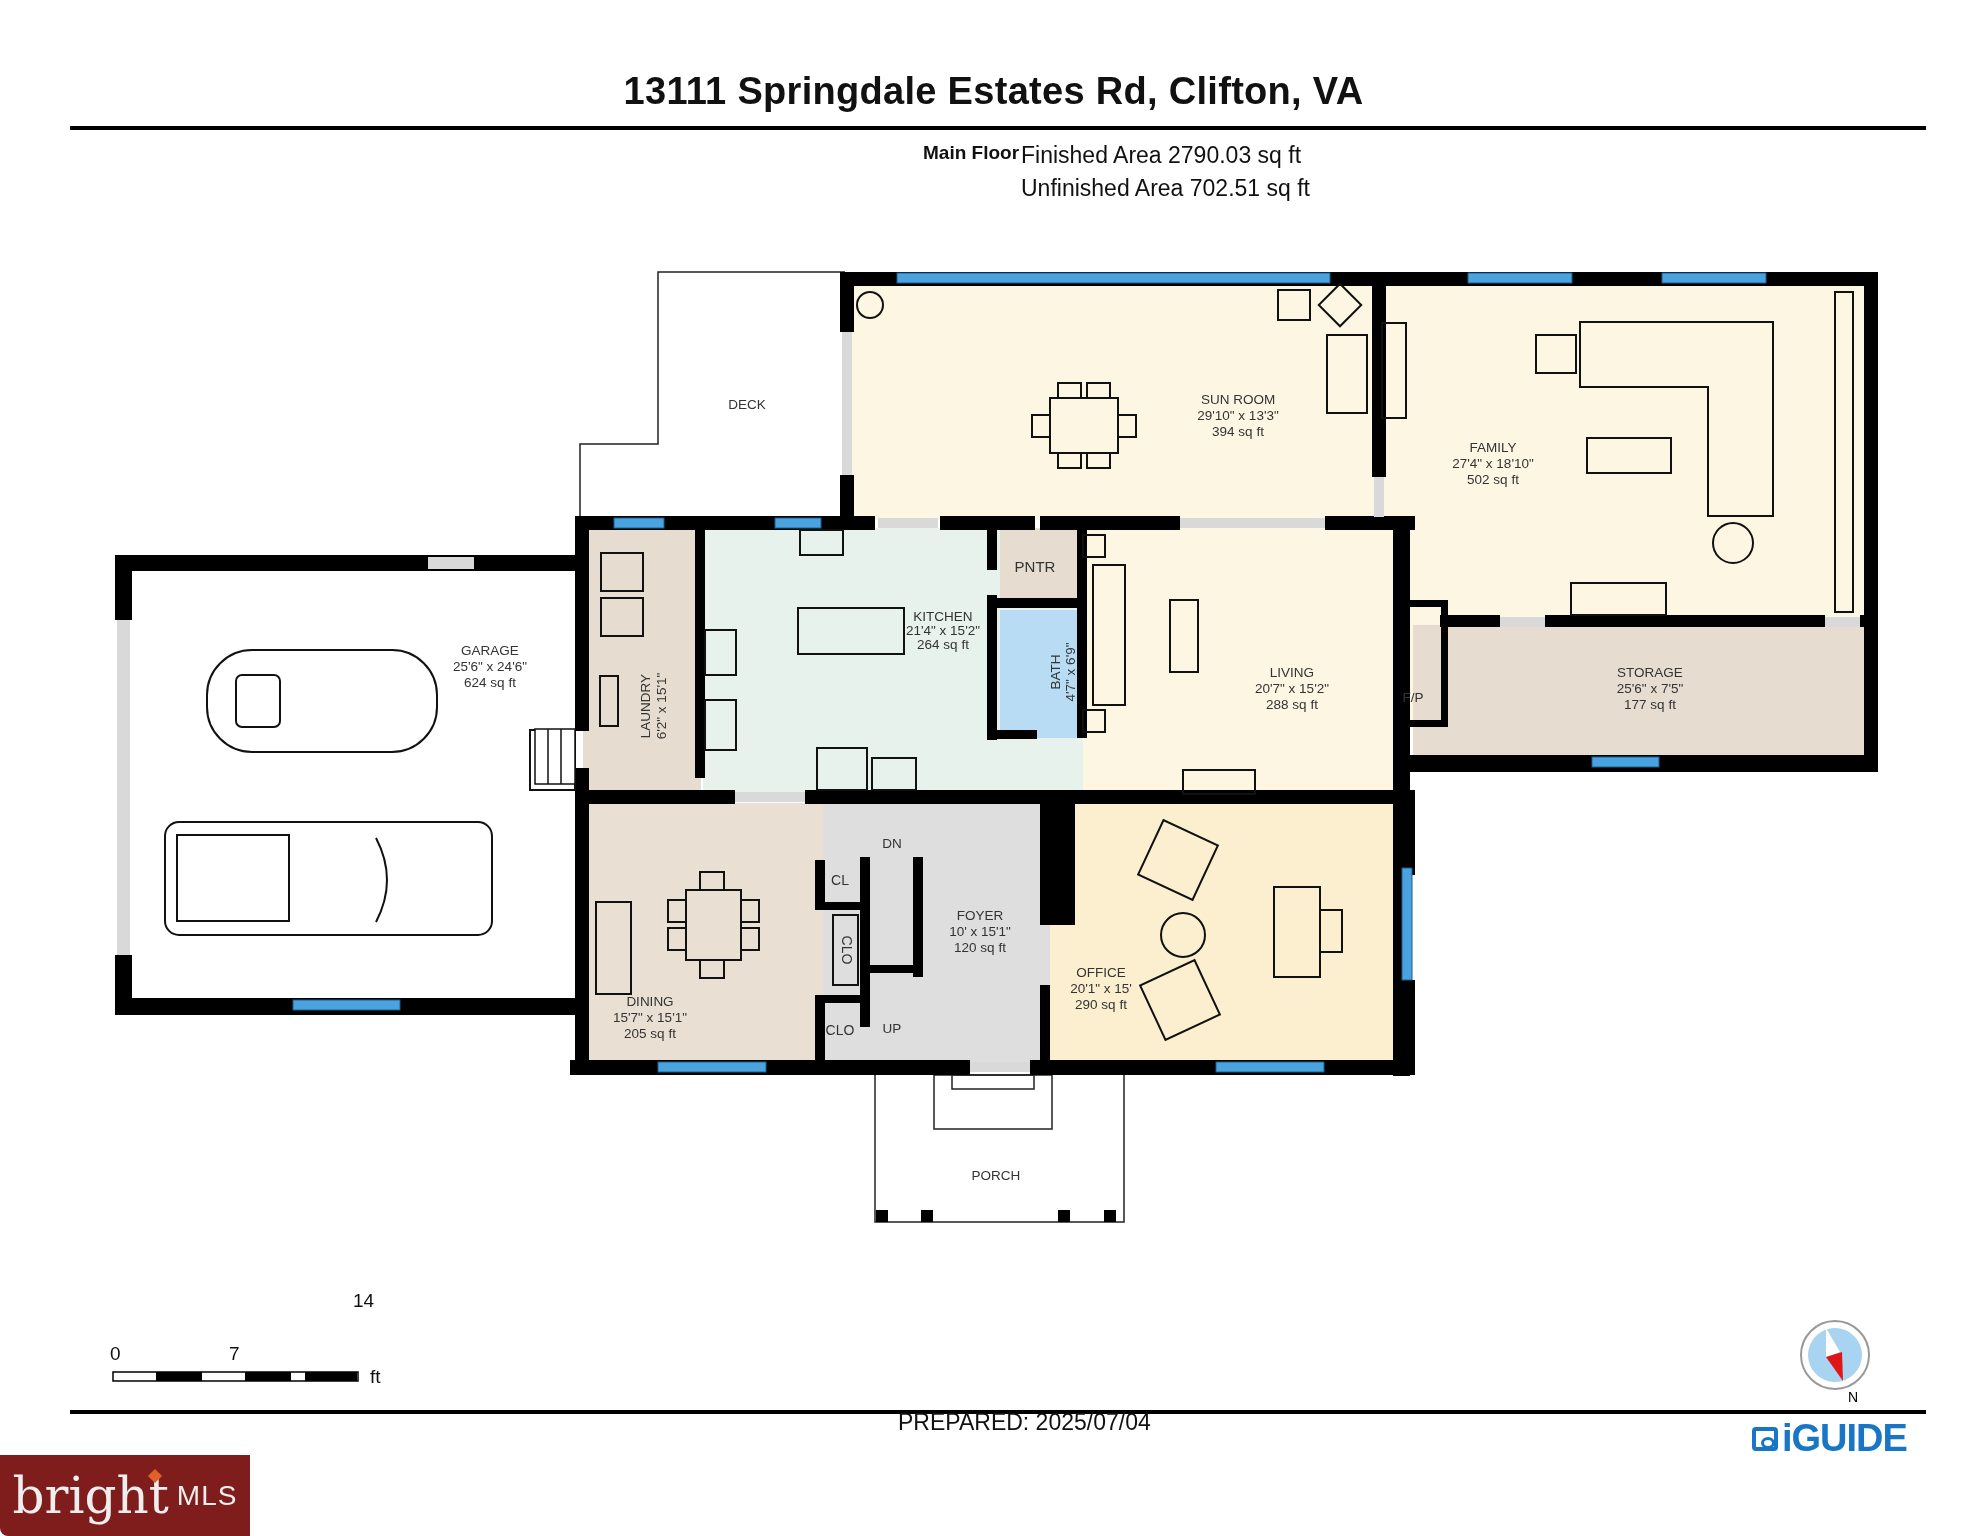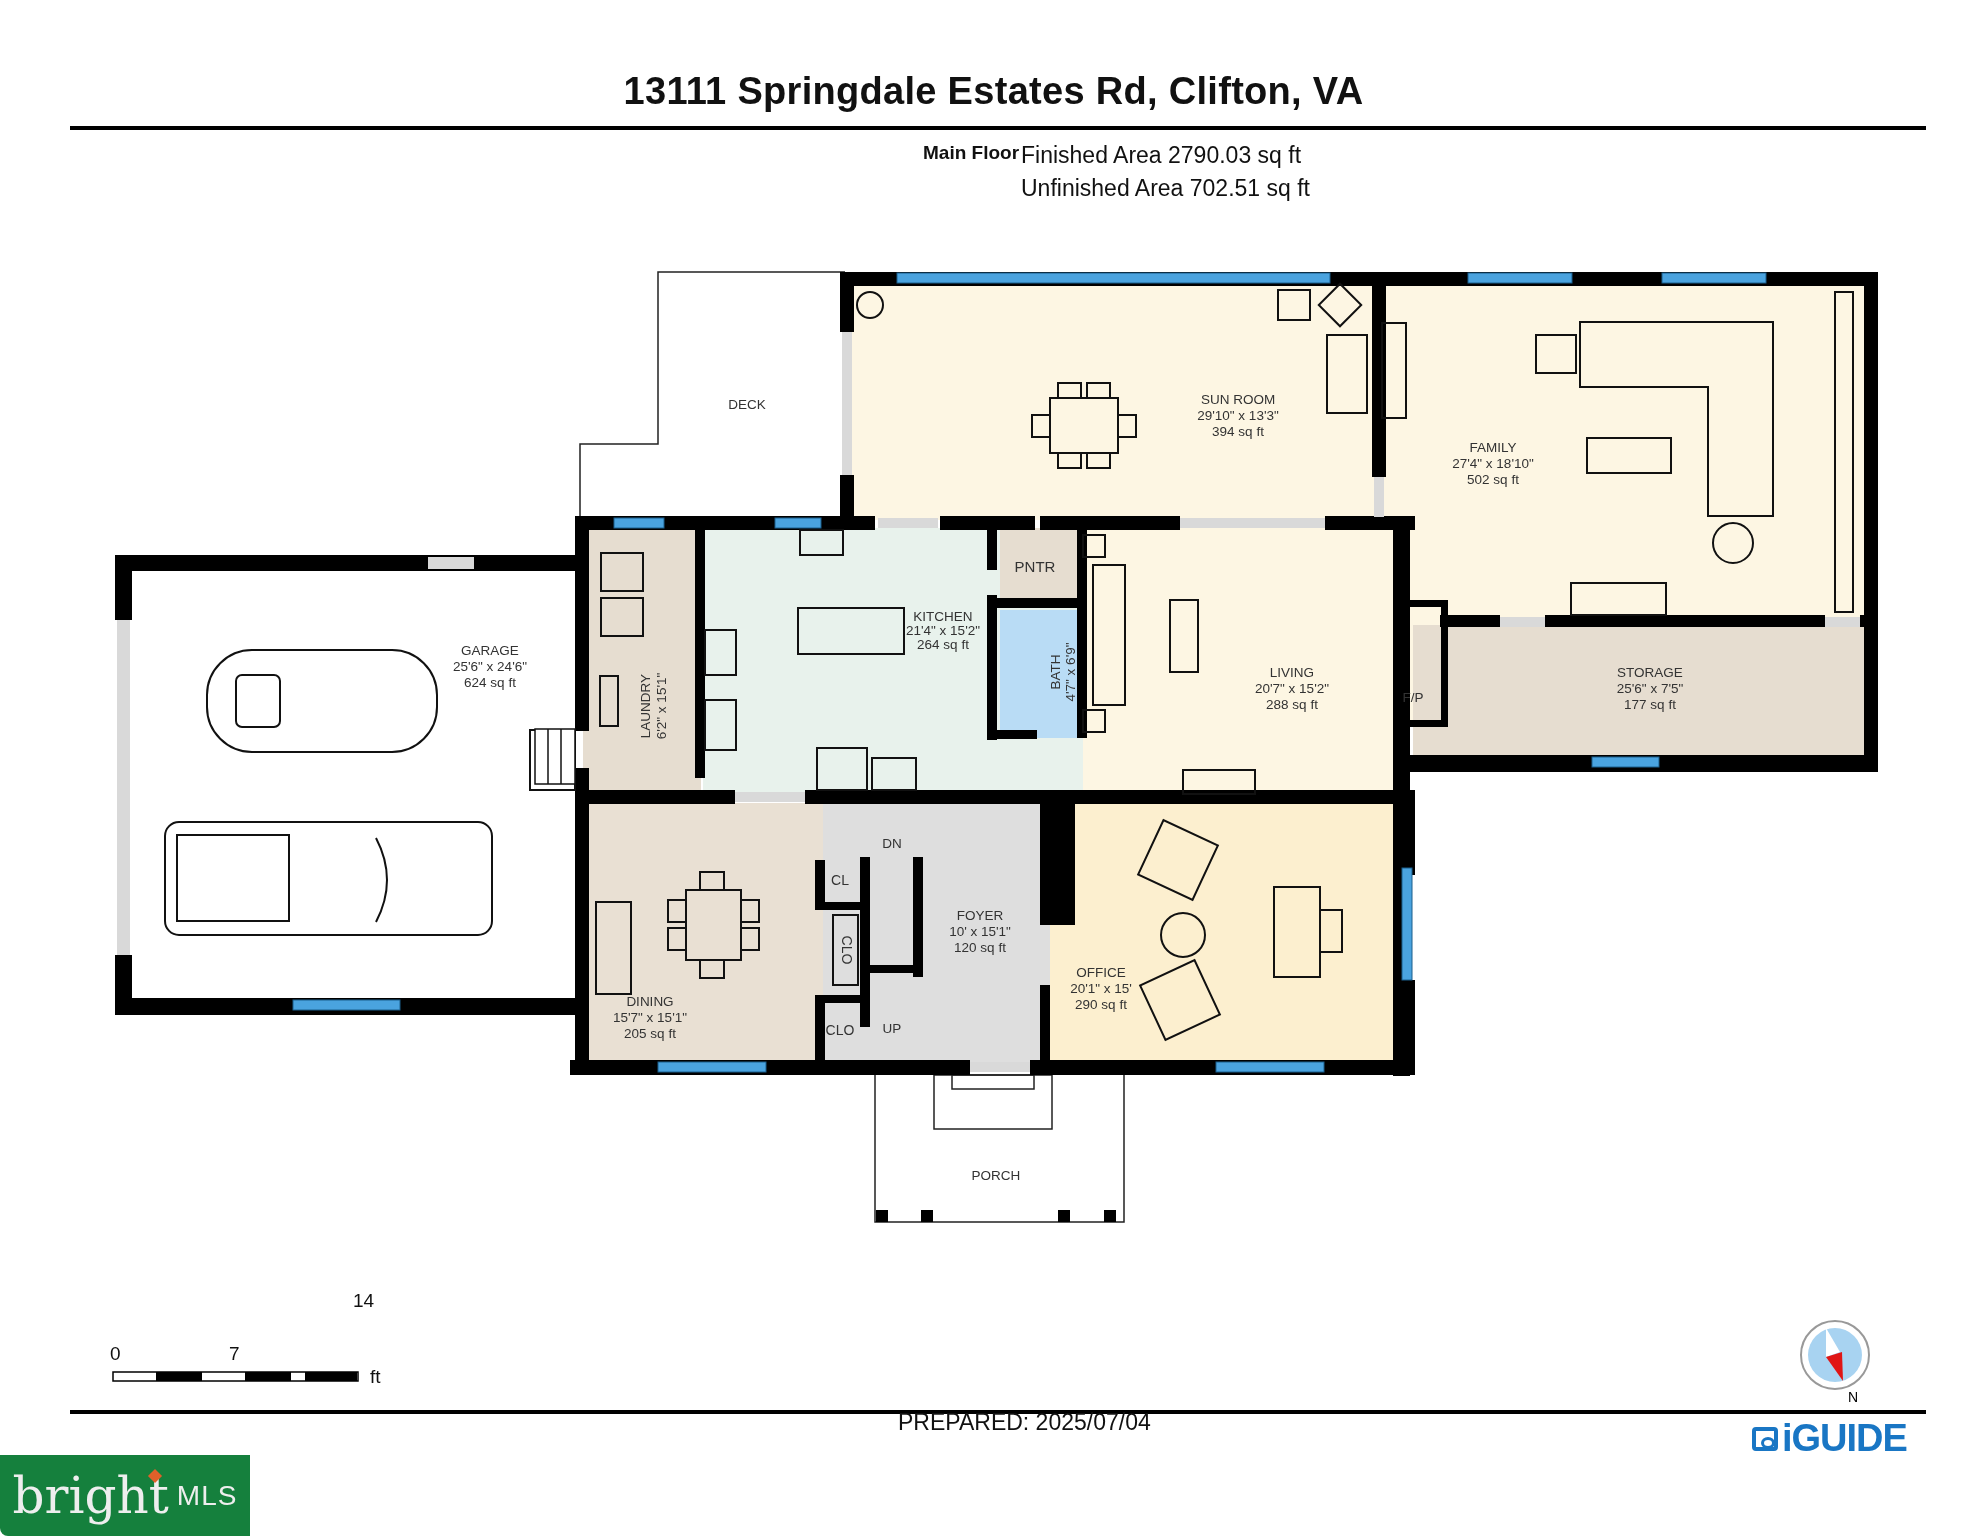--- a/index.html
+++ b/index.html
@@ -9,21 +9,21 @@
   .floor-label{position:absolute;font-weight:bold;font-size:19px;margin-left:29px;}
   .area-line{position:absolute;font-size:23px;}
   svg.plan{position:absolute;left:0;top:0;}
   .rl{font-family:"Liberation Sans",sans-serif;font-size:13.5px;fill:#333;text-anchor:middle;}
   .scale-num{position:absolute;font-size:19px;}
   .prepared{position:absolute;left:898px;top:1365px;font-size:23px;margin-top:44px;}
   .disclaimer{position:absolute;left:78px;top:1430px;font-size:16px;}
   .iguide{position:absolute;left:1752px;top:1417px;font-size:38px;font-weight:bold;color:#1976c4;letter-spacing:-1px;display:flex;align-items:center;gap:4px;}
   .iguide .cam{width:26px;height:24px;border:4px solid #1976c4;border-radius:4px;box-sizing:border-box;position:relative;}
   .iguide .cam:after{content:"";position:absolute;left:5px;top:6px;width:8px;height:6px;border:3px solid #1976c4;border-radius:50%;}
-  .mls{position:absolute;left:0;top:1455px;width:250px;height:81px;background:#15803d;display:flex;align-items:center;justify-content:center;gap:8px;}
+  .mls{position:absolute;left:0;top:1455px;width:250px;height:81px;background:#7f1d1d;display:flex;align-items:center;justify-content:center;gap:8px;}
   .mls .b{font-family:"DejaVu Serif",serif;font-size:50px;color:#eee;}
   .mls .m{font-size:28px;color:#eee;letter-spacing:1px;margin-top:0;}
   .mls .star{position:absolute;left:150px;top:16px;width:10px;height:10px;background:#e0602a;transform:rotate(45deg);}
 </style>
 </head>
 <body>
 
 <div id="canvas">
 
   <div class="title">13111 Springdale Estates Rd, Clifton, VA</div>

